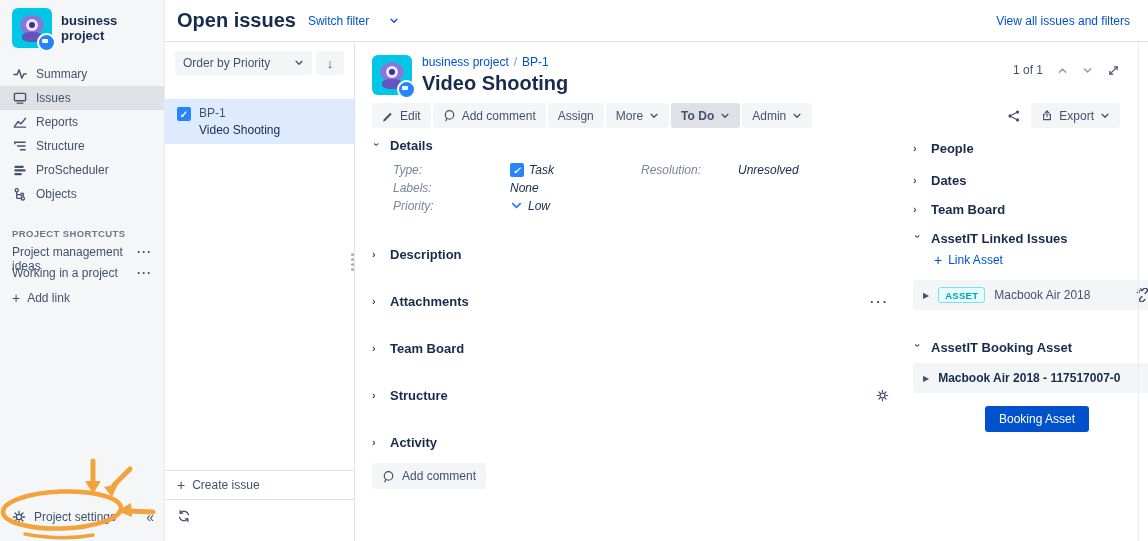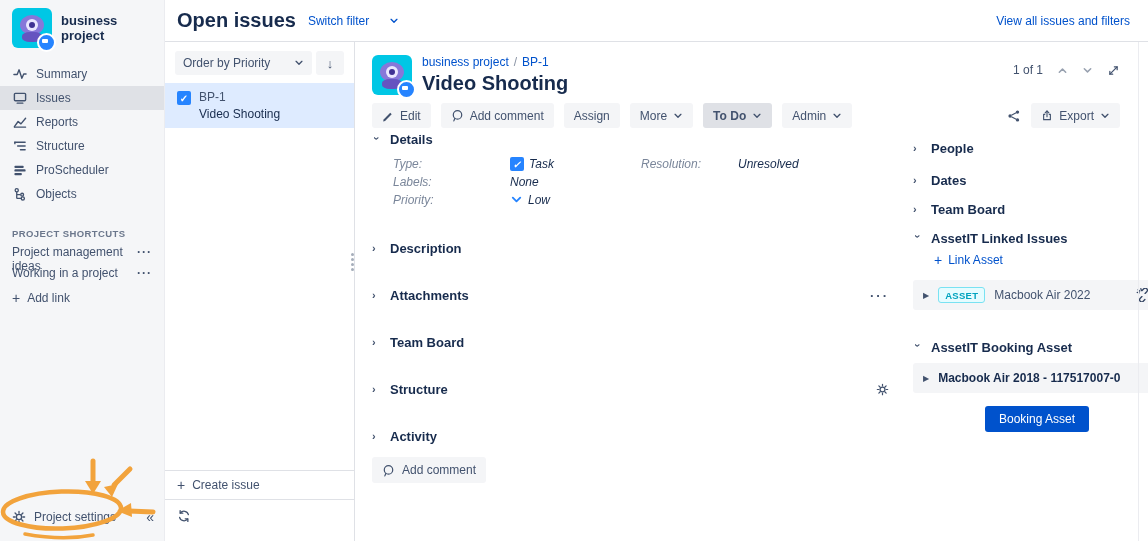--- a/index.html
+++ b/index.html
@@ -38,21 +38,21 @@
   .collapse{margin-left:auto;font-size:14px;color:var(--mid);cursor:pointer;}
   
   .top-header{position:absolute;left:165px;top:0;right:0;height:42px;background:#fff;
               border-bottom:1px solid var(--line);display:flex;align-items:center;padding:0 18px 0 12px;box-sizing:border-box;}
   .page-title{font-size:20px;font-weight:700;color:var(--ink);}
   .switch{display:flex;align-items:center;gap:20px;margin-left:12px;color:var(--link);cursor:pointer;}
   .viewall{margin-left:auto;color:var(--link);cursor:pointer;}
   
   .list-panel{position:absolute;left:165px;top:42px;width:190px;bottom:0;background:#fff;
               border-right:1px solid var(--line);box-sizing:border-box;display:flex;flex-direction:column;}
-  .list-ctl{display:flex;gap:4px;padding:9px 10px 8px;}
+  .list-ctl{display:flex;gap:4px;padding:9px 10px 24px;}
   .orderby{flex:1;height:24px;background:var(--btn);border-radius:3px;display:flex;align-items:center;
            padding:0 8px;color:var(--mid);cursor:pointer;box-sizing:border-box;}
   .orderby .cv{margin-left:auto;}
   .sortbtn{width:28px;height:24px;background:var(--btn);border-radius:3px;display:flex;align-items:center;
            justify-content:center;color:var(--mid);font-size:13px;cursor:pointer;}
   .issue-row{background:var(--sel);padding:7px 12px;display:flex;gap:8px;cursor:pointer;}
   .chk{width:14px;height:14px;border-radius:2px;background:var(--task);color:#fff;font-size:10px;font-weight:700;
        display:flex;align-items:center;justify-content:center;flex:0 0 auto;margin-top:1px;}
   .issue-key{color:var(--mid);}
   .issue-sum{color:var(--ink);margin-top:3px;}
@@ -65,35 +65,35 @@
   
   .main{position:absolute;left:356px;top:42px;right:0;bottom:0;background:#fff;overflow:hidden;}
   .gutter{position:absolute;right:9px;top:0;bottom:0;border-left:1px solid var(--line2);}
   .issue-head{display:flex;align-items:flex-start;padding:13px 28px 0 16px;}
   .bc{display:flex;gap:5px;align-items:center;}
   .bc a{color:var(--link);text-decoration:none;cursor:pointer;}
   .bc .sep{color:var(--faint);}
   .det-title{font-size:20px;font-weight:600;color:var(--ink);margin-top:3px;}
   .pager{margin-left:auto;display:flex;align-items:center;gap:14px;color:var(--mid);padding-top:8px;}
   .pager .nav-ch{color:#97A0AF;cursor:pointer;}
-  .toolbar{display:flex;align-items:center;gap:10px;padding:8px 28px 0 16px;}
+  .toolbar{display:flex;align-items:center;gap:2px;padding:8px 28px 0 16px;}
   .tbtn{display:flex;align-items:center;gap:6px;height:25px;padding:0 10px;background:var(--btn);
         border-radius:3px;color:var(--mid);cursor:pointer;white-space:nowrap;}
   .tbtn.status{background:var(--btn2);font-weight:600;}
   .tb-right{margin-left:auto;display:flex;align-items:center;gap:10px;}
   .iconbtn{cursor:pointer;display:flex;align-items:center;}
   .cols{display:flex;padding:4px 28px 0 16px;}
   .col-left{flex:1;margin-right:24px;}
   .col-right{width:248px;flex:0 0 auto;}
   .sec{display:flex;align-items:center;gap:9px;font-size:13px;font-weight:700;color:var(--ink);cursor:pointer;}
   .chev{color:var(--mid);font-size:11px;font-weight:700;display:inline-block;width:9px;}
   .chev.open{transform:rotate(90deg) translateX(1px);}
   .sec .endslot{margin-left:auto;display:flex;align-items:center;color:var(--mid);}
   .dots3{font-weight:700;letter-spacing:2px;color:#505F79;}
-  .details-hd{}
+  .details-hd{margin-top:6px;}
   .fields{display:flex;margin:8px 0 0 21px;font-style:italic;}
   .fgroup{width:248px;}
   .fgroup.right{flex:1;}
   .frow{display:flex;align-items:center;height:17px;margin-bottom:1px;}
   .flabel{width:117px;color:var(--gray);flex:0 0 auto;}
   .flabel.w2{width:97px;}
   .fval{display:flex;align-items:center;gap:5px;color:var(--ink);}
   .sec-left{margin-top:31px;height:16px;}
   .addc-btn{margin:13px 0 0 0;display:inline-flex;align-items:center;gap:7px;height:26px;padding:0 10px;
             background:var(--btn);border-radius:3px;color:var(--mid);cursor:pointer;}
@@ -494,21 +494,21 @@
           <span class="chev open">›</span>
           <span>AssetIT Linked Issues</span>
         </div>
         <div class="linkasset">
           <span class="plus" style="color:#0052CC;">+</span>
           <span>Link Asset</span>
         </div>
         <div class="asset-card">
           <span class="tri">▶</span>
           <span class="asset-badge">ASSET</span>
-          <span class="asset-name">Macbook Air 2022</span>
+          <span class="asset-name">Macbook Air 2018</span>
           <span class="unlink">
             <svg width="15" height="14" viewBox="0 0 16 16">
                 <g fill="none" stroke="#344563" stroke-width="1.5" stroke-linecap="round">
                   <path d="M6.2 9.8l-1.9 1.9a2.4 2.4 0 003.4 3.4l1.9-1.9"></path>
                   <path d="M9.8 6.2l1.9-1.9a2.4 2.4 0 00-3.4-3.4L6.4 2.8"></path>
                   <path d="M3.6 3.6L1.9 1.9M3 5.6l-2.2-.6M5.6 3l-.6-2.2"></path>
                 </g>
               </svg>
           </span>
         </div>

